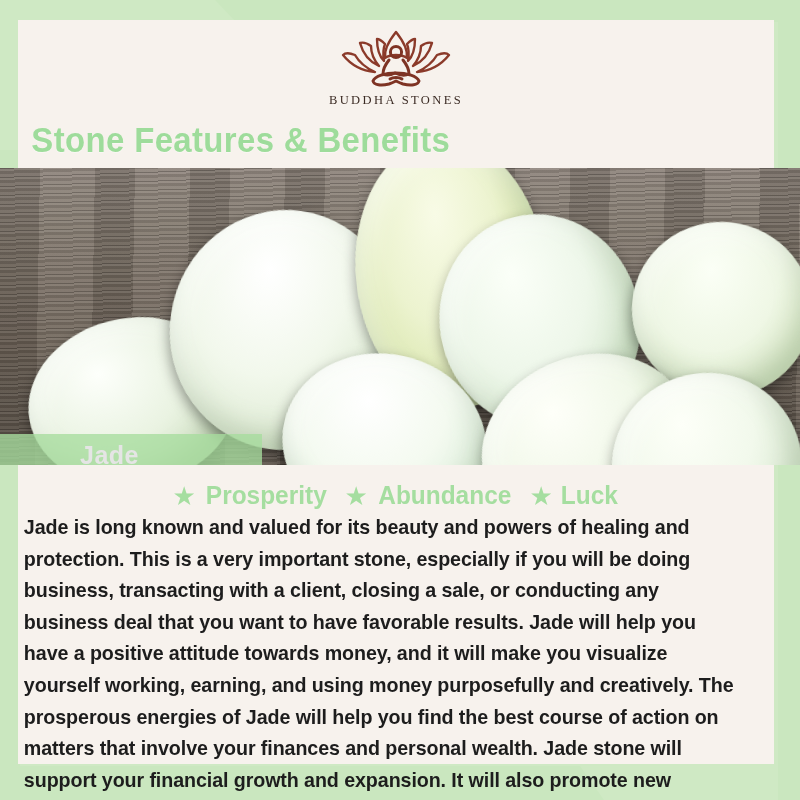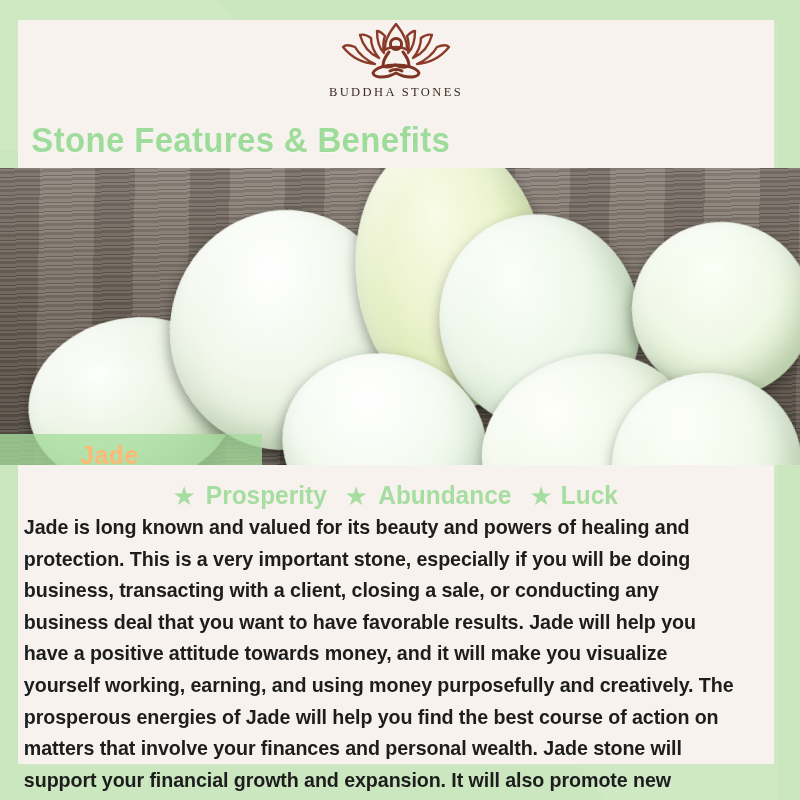--- a/index.html
+++ b/index.html
@@ -40,21 +40,21 @@
   .page{
     position:absolute;
     left:18px; top:20px; right:26px; bottom:36px;
     background:#F7F2ED;
   }
 
   
   .header{
     position:absolute; left:0; top:0; width:100%; height:100px;
     display:flex; flex-direction:column; align-items:center; justify-content:flex-start;
-    padding-top:0;
+    padding-top:8px;
   }
   .logo-mark{ width:150px; height:62px; display:block; }
   .logo-word{
     margin-top:3px;
     font-family:"Liberation Serif", serif;
     font-size:12.5px;
     letter-spacing:2.4px;
     color:#3b2b24;
     font-weight:400;
   }
@@ -120,21 +120,21 @@
 
   
   .name-banner{
     position:absolute; left:0; top:266px;
     width:262px; height:42px;
     background:rgba(167,220,158,.78);
     display:flex; align-items:center;
     padding-left:80px;
   }
   .name-banner span{
-    color:#fdba74; font-size:25px; font-weight:bold;
+    color:#e5e5e5; font-size:25px; font-weight:bold;
     letter-spacing:.5px;
     font-family:"Liberation Sans", sans-serif;
   }
 
   
   .benefits{
     position:absolute; left:0; top:460px; width:100%;
     display:flex; justify-content:center; align-items:center;
     gap:14px;
   }

